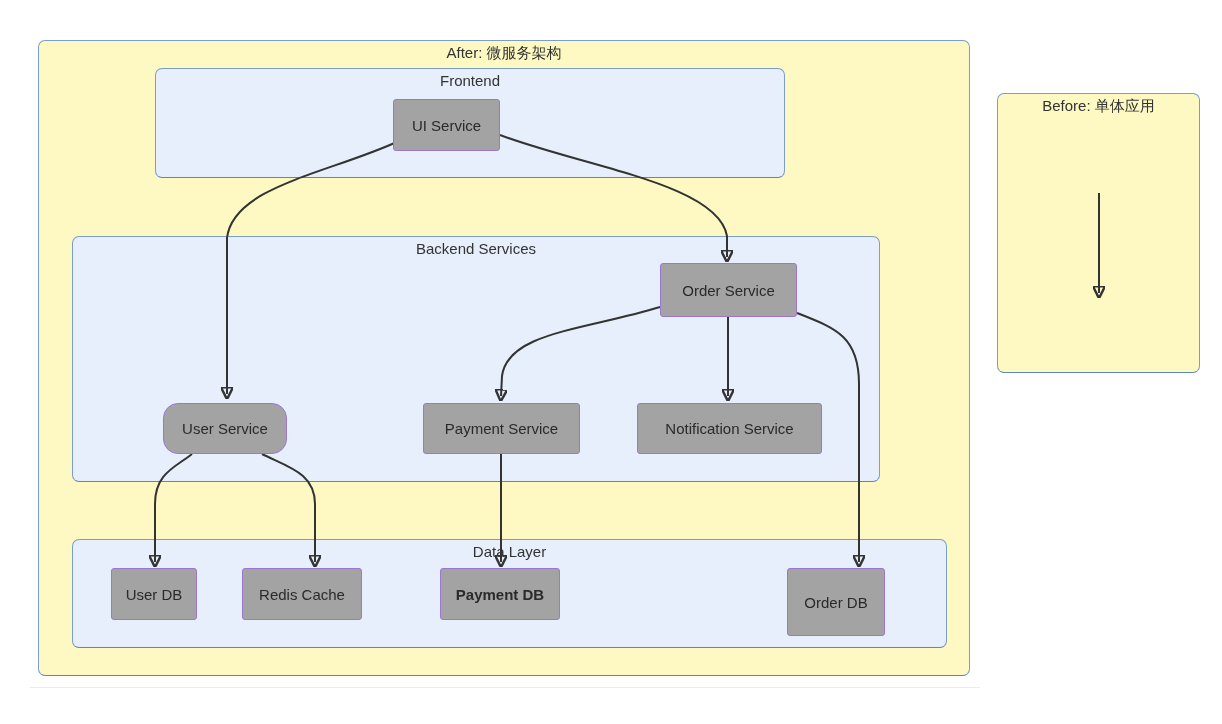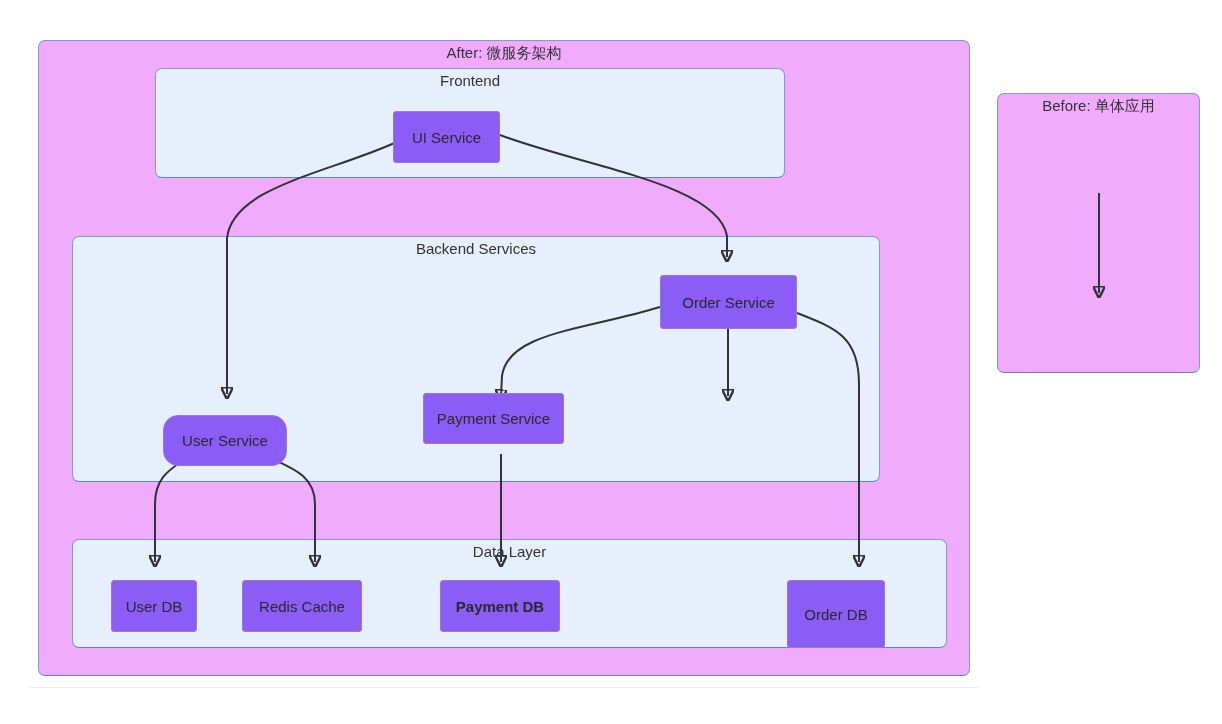--- a/index.html
+++ b/index.html
@@ -11,21 +11,21 @@
   .canvas {
     position: relative;
     width: 1222px;
     height: 724px;
     overflow: hidden;
     background: #ffffff;
   }
   .cluster {
     position: absolute;
     box-sizing: border-box;
-    background: #f0abfc;
+    background: #fef9c3;
     border: 1.5px solid #7b9dca;
     border-bottom-color: #5d87ba;
     border-radius: 7px;
     z-index: 0;
   }
   .cluster.inner {
     background: #e6effb;
     z-index: 1;
   }
   .cluster-title {
@@ -51,28 +51,27 @@
     stroke: #333333;
     stroke-width: 2px;
     stroke-linejoin: round;
   }
   .node {
     position: absolute;
     box-sizing: border-box;
     display: flex;
     align-items: center;
     justify-content: center;
-    background: #8b5cf6;
+    background: #a3a3a3;
     border: 1.2px solid #9b77d4;
     border-radius: 3px;
     font-size: 15px;
     color: #2a2a2a;
     z-index: 4;
     white-space: nowrap;
-    margin-top: 12px;
   }
   .bottom-divider {
     position: absolute;
     left: 30px;
     top: 687px;
     width: 950px;
     height: 1px;
     background: #ececec;
     z-index: 0;
   }
@@ -118,22 +117,23 @@
     <path d="M501,454 L501,562" marker-end="url(#arrowhead)"></path>
     <path d="M1099,193 L1099,293" marker-end="url(#arrowhead)"></path>
   </svg>
 
   <div class="node" style="left:393px; top:99px; width:107px; height:52px;">UI Service</div>
 
   <div class="node" style="left:660px; top:263px; width:137px; height:54px;">Order Service</div>
 
   <div class="node" style="left:163px; top:403px; width:124px; height:51px;border-radius:15px;">User Service</div>
 
-  <div class="node" style="left:423px; top:381px; width:141px; height:51px;">Payment Service</div>
+  <div class="node" style="left:423px; top:403px; width:157px; height:51px;">Payment Service</div>
 
+  <div class="node" style="left:637px; top:403px; width:185px; height:51px;">Notification Service</div>
 
   <div class="node" style="left:111px; top:568px; width:86px; height:52px;">User DB</div>
 
   <div class="node" style="left:242px; top:568px; width:120px; height:52px;">Redis Cache</div>
 
   <div class="node" style="left:440px; top:568px; width:120px; height:52px;font-weight:bold;">Payment DB</div>
 
   <div class="node" style="left:787px; top:568px; width:98px; height:68px;">Order DB</div>
 
 

